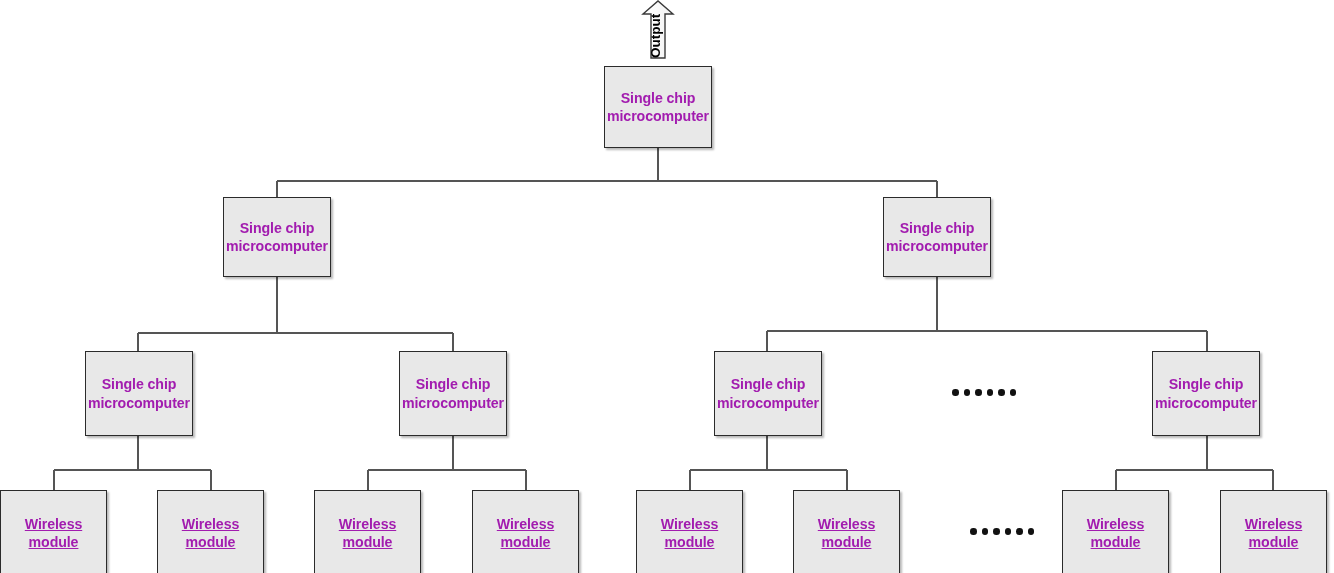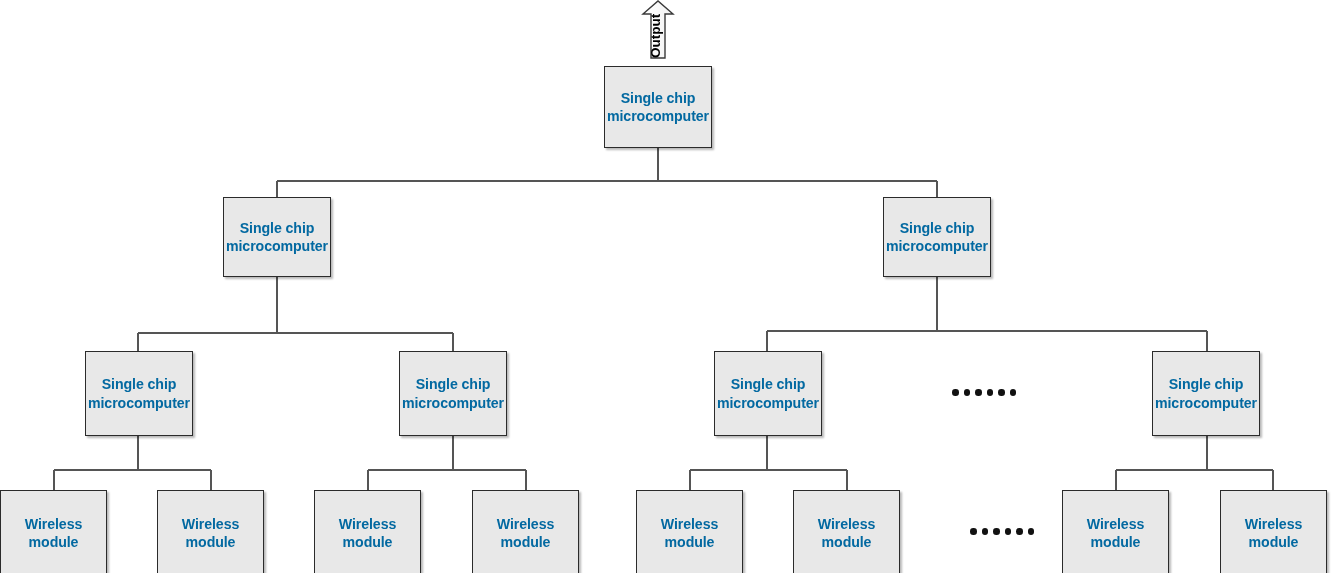--- a/index.html
+++ b/index.html
@@ -32,28 +32,28 @@
     border: 1.4px solid #2b2b2b;
     box-shadow: 2px 2px 2px rgba(0,0,0,0.28);
     display: flex;
     align-items: center;
     justify-content: center;
     text-align: center;
     z-index: 5;
   }
   .node-label {
     font-weight: bold;
-    color: #0369a1;
+    color: #a21caf;
     line-height: 1.28;
     letter-spacing: -0.1px;
     white-space: pre-line;
     padding: 0 12px;
   }
   .node-mcu .node-label { font-size: 14.2px; }
-  .node-wireless .node-label { font-size: 14.2px; }
+  .node-wireless .node-label { font-size: 14.2px; text-decoration: underline; }
 
   .ellipsis {
     position: absolute;
     display: flex;
     align-items: center;
     gap: 5px;
     z-index: 6;
   }
   .ellipsis .dot {
     width: 6.5px;

